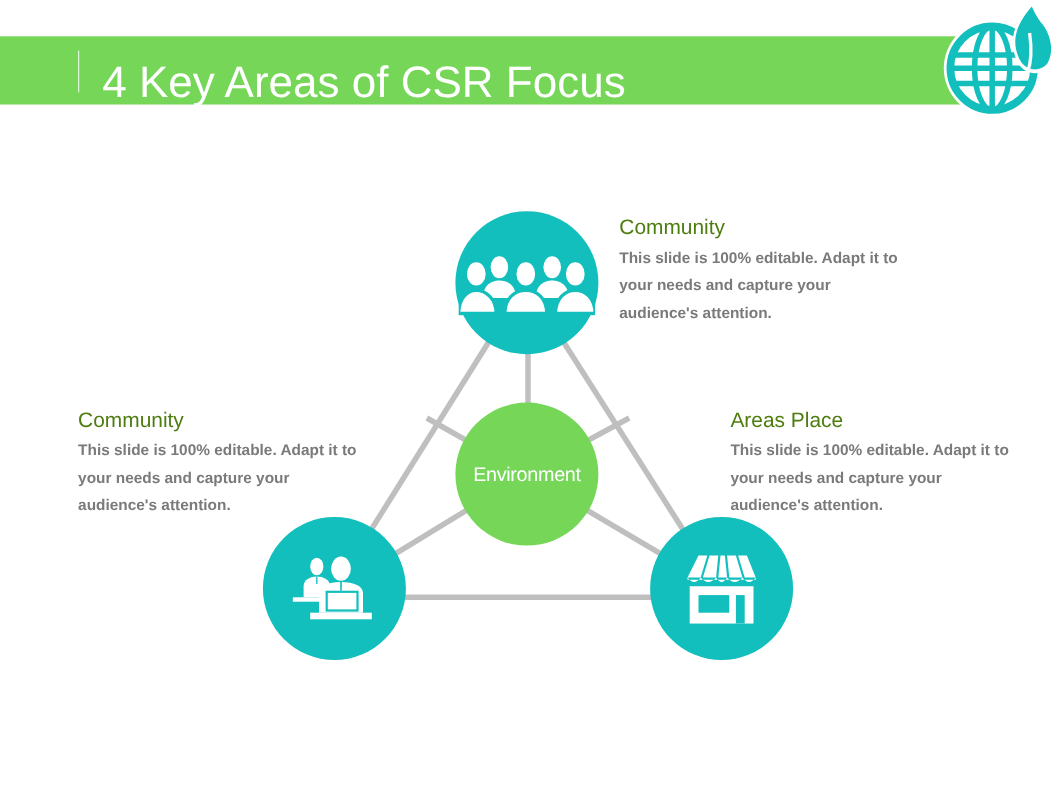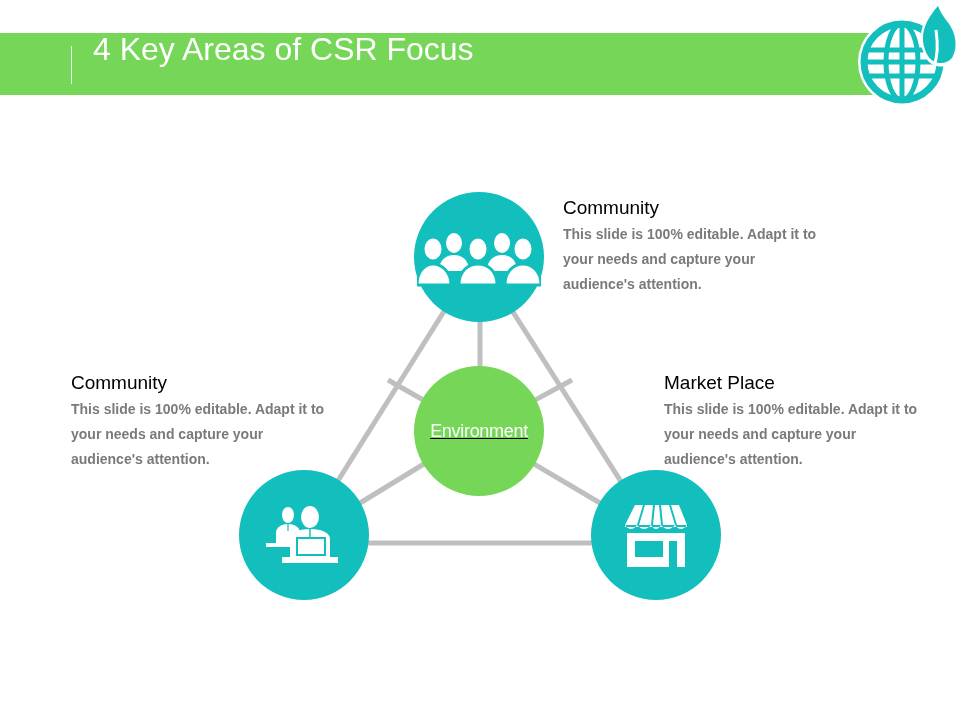--- a/index.html
+++ b/index.html
@@ -10,42 +10,42 @@
     }
     .title-bar {
       position: absolute; left: 0; top: 33px; width: 880px; height: 62px;
       background: #76d657;
     }
     .title-divider {
       position: absolute; left: 71px; top: 46px; width: 1px; height: 38px;
       background: rgba(255,255,255,0.85);
     }
     .title-text {
-      position: absolute; left: 93px; top: 24px;
-      font-size: 32px; color: #ffffff; line-height: 50px; white-space: nowrap;
+      position: absolute; left: 93px; top: 50px;
+      font-size: 40px; color: #ffffff; line-height: 50px; white-space: nowrap;
     }
     .logo {
       position: absolute; left: 850px; top: 0; width: 110px; height: 110px;
     }
     .diagram { position: absolute; left: 0; top: 0; width: 960px; height: 720px; }
     .circle {
       position: absolute; width: 130px; height: 130px; border-radius: 50%;
       display: flex; align-items: center; justify-content: center;
     }
     .teal { background: #12bfbd; }
     .green { background: #76d657; }
     .c-top { left: 414px; top: 192px; }
     .c-left { left: 239px; top: 470px; }
     .c-right { left: 591px; top: 470px; }
-    .c-center { left: 414px; top: 366px; text-decoration: underline; }
+    .c-center { left: 414px; top: 366px; }
     .center-label {
       color: #ffffff; font-size: 18px; letter-spacing: -0.3px;
     }
     .block { position: absolute; width: 260px; }
-    .block-title { font-size: 19px; color: #000000; line-height: 24px; }
+    .block-title { font-size: 19px; color: #4d7c0f; line-height: 24px; }
     .block-desc { font-size: 14px; color: #7a7a7a; line-height: 25px; margin-top: 2px; font-weight: bold; }
     .b-community { left: 563px; top: 196px; }
     .b-workplace { left: 71px; top: 371px; }
     .b-market { left: 664px; top: 371px; }
     svg.icon { display: block; }
   </style>
 </head>
 <body>
 
 <div class="title-bar"></div>
@@ -160,19 +160,19 @@
 <div class="block b-workplace">
   <div class="block-title">Community</div>
   <div class="block-desc">
     <div>This slide is 100% editable. Adapt it to</div>
     <div>your needs and capture your</div>
     <div>audience's attention.</div>
   </div>
 </div>
 
 <div class="block b-market">
-  <div class="block-title">Market Place</div>
+  <div class="block-title">Areas Place</div>
   <div class="block-desc">
     <div>This slide is 100% editable. Adapt it to</div>
     <div>your needs and capture your</div>
     <div>audience's attention.</div>
   </div>
 </div>
 
 </body></html>

